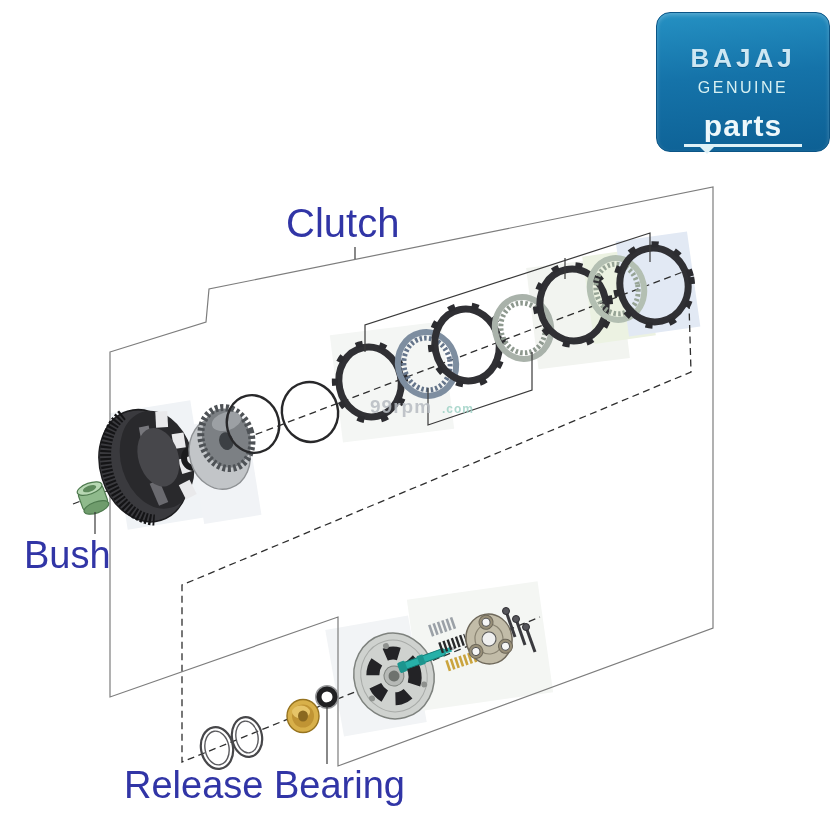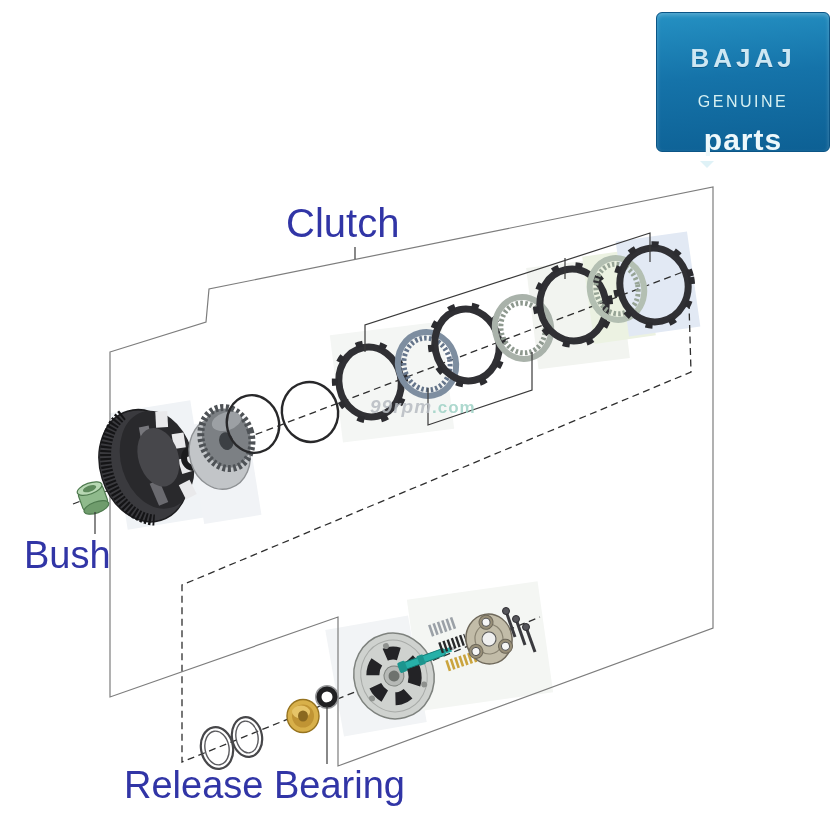--- a/index.html
+++ b/index.html
@@ -5,29 +5,29 @@
   html,body{margin:0;padding:0;background:#ffffff;}
   .stage{position:relative;width:830px;height:830px;background:#fff;overflow:hidden;
          font-family:"Liberation Sans", sans-serif;}
   svg.diagram{position:absolute;left:0;top:0;}
   .part-label{position:absolute;color:var(--label-text,#3135a6);line-height:1;white-space:nowrap;}
   .label-clutch{left:286px;top:203px;font-size:40px;}
   .label-bush{left:24px;top:536px;font-size:38px;}
   .label-release{left:115px;top:766px;font-size:38px;margin-left:9px;}
   .watermark{position:absolute;left:370px;top:396px;font-size:19px;font-weight:bold;
              letter-spacing:1px;opacity:.85;}
-  .watermark .wm-site{color:var(--watermark-gray,#b7bcc2);font-style:italic;}
-  .watermark .wm-tld{color:var(--watermark-teal,#9fd2c6);font-size:17px;font-weight:bold;}
-  .logo{position:absolute;left:656px;top:12px;width:172px;height:138px;border-radius:6px;
+  .watermark .wm-site{color:var(--watermark-gray,#b7bcc2);}
+  .watermark .wm-tld{color:var(--watermark-teal,#9fd2c6);font-size:12px;font-weight:bold;margin-left:10px;}
+  .logo{position:absolute;left:656px;top:12px;width:172px;height:138px;border-radius:14px;
         background:linear-gradient(175deg,var(--logo-bg-top,#2591c3) 0%,#1573a9 45%,var(--logo-bg-bottom,#0d6094) 100%);
         border:1px solid #0b5586;box-shadow:inset 0 2px 4px rgba(255,255,255,.25);
         display:flex;flex-direction:column;align-items:center;}
   .logo .brand{margin-top:30px;font-size:26px;font-weight:bold;letter-spacing:4px;
                color:#cde7f3;text-shadow:0 1px 0 rgba(8,70,110,.6);}
-  .logo .genuine{margin-top:19px;font-size:16px;letter-spacing:2.5px;color:#d6f0f2;}
+  .logo .genuine{margin-top:5px;font-size:16px;letter-spacing:2.5px;color:#d6f0f2;}
   .logo .parts{margin-top:15px;font-size:30px;font-weight:bold;letter-spacing:1px;
                color:#eef8fb;line-height:.95;}
   .logo .underline{position:relative;margin-top:3px;width:118px;height:3px;background:#dff2f7;}
   .logo .underline .arrow{position:absolute;left:16px;top:3px;width:0;height:0;
         border-left:7px solid transparent;border-right:7px solid transparent;
         border-top:7px solid #dff2f7;}
 </style>
 </head>
 <body>
 

